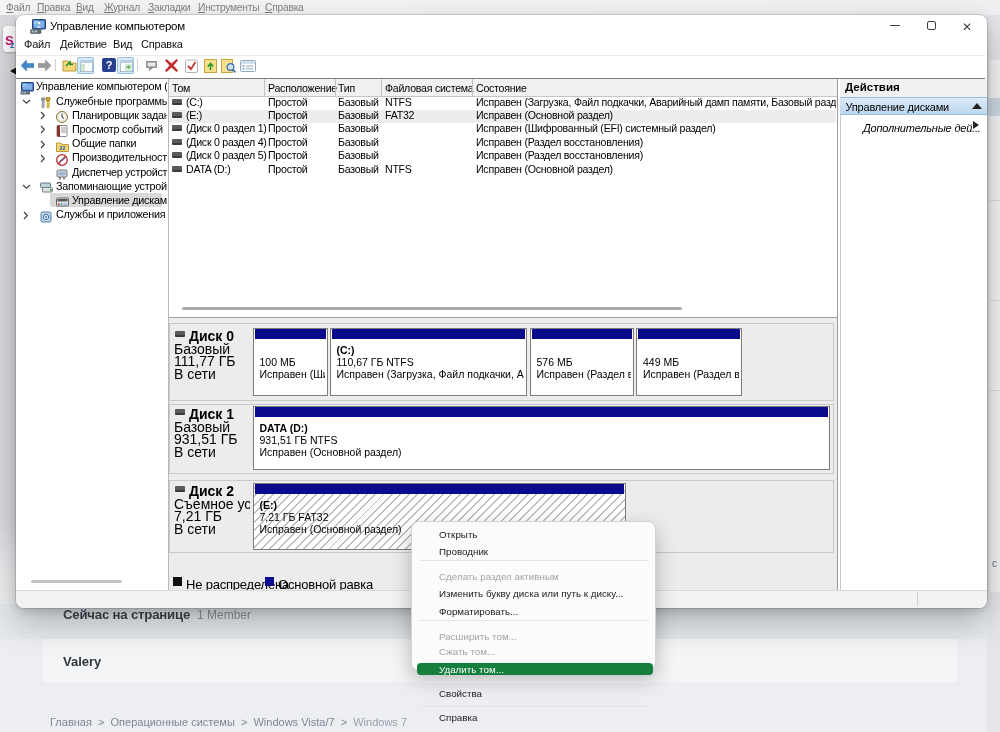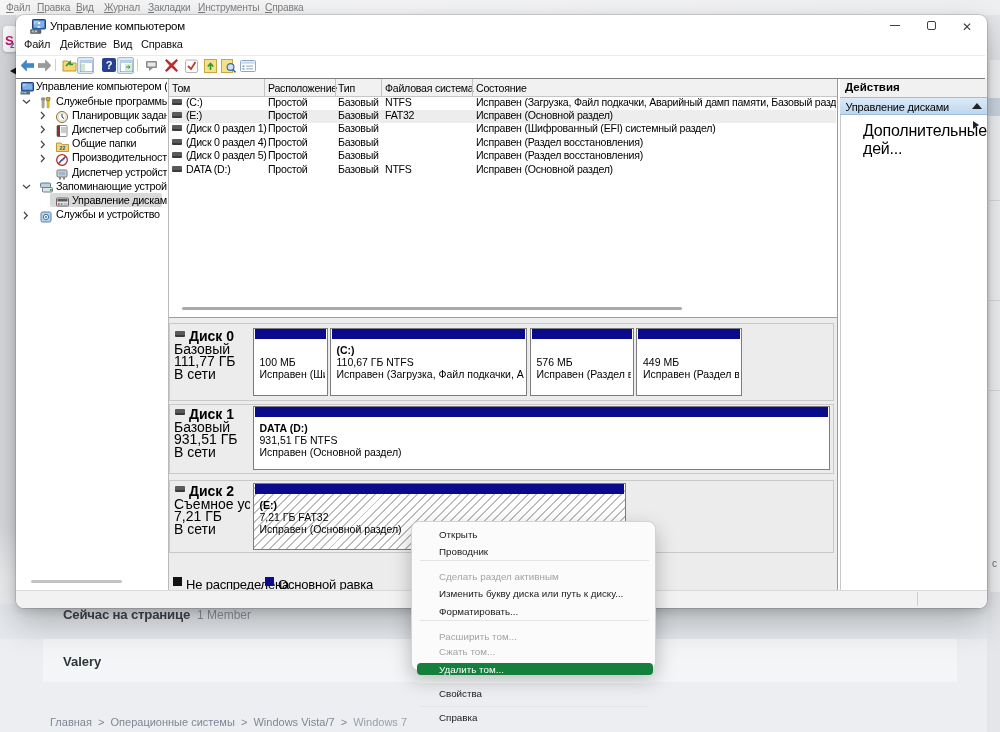--- a/index.html
+++ b/index.html
@@ -68,21 +68,21 @@
   
   .lsq { position:absolute; width:9px; height:9px; }
   .ltx { position:absolute; font-size:13px; color:#000; white-space:nowrap; letter-spacing:-0.2px; }
 
   
   #acthead { left:823.5px; top:64px; width:147px; height:17.5px; background:#f1f1f1; }
   #acttitle { left:829px; top:66px; font-size:11.5px; font-weight:bold; color:#000; }
   #actsel { left:823.5px; top:81.5px; width:147px; height:18.5px; background:linear-gradient(#ddeaf8,#bcd7f0); border-top:1px solid #9cbcda; border-bottom:1px solid #9cbcda; }
   #actsel span { position:absolute; left:6px; top:3.5px; font-size:11px; color:#000; letter-spacing:-0.2px; }
   #acttri { left:956px; top:88px; width:0; height:0; border-left:5px solid transparent; border-right:5px solid transparent; border-bottom:6px solid #222; }
-  #actmore { left:847px; top:106.5px; font-size:16px; color:#000; letter-spacing:-0.2px; }
+  #actmore { left:847px; top:106.5px; font-size:11px; color:#000; letter-spacing:-0.2px;font-style:italic; }
   #actmoretri { left:957px; top:106px; width:0; height:0; border-top:4.5px solid transparent; border-bottom:4.5px solid transparent; border-left:6px solid #222; }
 
   
   #cmenu { left:411px; top:521px; width:245px; height:150px; background:#fbfbfb; border:1px solid #d4d4d4; border-radius:8px; box-shadow:0 8px 20px rgba(0,0,0,.26); z-index:50; }
   .mi { position:absolute; left:27px; font-size:9.8px; color:#1a1a1a; white-space:nowrap; }
   .mid { color:#a3a3a3; }
   .msep { position:absolute; left:8px; width:229px; height:1px; background:#e4e4e4; }
   #msel { position:absolute; left:4.5px; top:141px; width:236px; height:11.5px; background:#15803d; border-radius:4px; }
   #msel span { position:absolute; left:22.5px; top:0.5px; font-size:9.8px; color:#fff; }
 </style>
@@ -243,21 +243,21 @@
       <div style="position: absolute; left: 24px; top: 110.4px; line-height: 0;"><svg width="6" height="9" viewBox="0 0 6 9">
           <path d="M1 1 L4.3 4.5 L1 8" stroke="#444" stroke-width="1.2" fill="none"></path>
         </svg></div>
       <div class="ticon" style="left: 40px; top: 108.4px;"><svg width="12" height="12" viewBox="0 0 12 12">
           <rect x="1" y="0.5" width="10" height="11" rx="1" fill="#fdfdfd" stroke="#8a8a8a"></rect>
           <rect x="1" y="0.5" width="3" height="11" fill="#8c2f2f"></rect>
           <rect x="5" y="2.5" width="5" height="1" fill="#999"></rect>
           <rect x="5" y="4.5" width="5" height="1" fill="#999"></rect>
           <rect x="5" y="6.5" width="5" height="1" fill="#999"></rect>
         </svg></div>
-      <div class="trow" style="left: 56px; top: 107.9px;">Диспетчер событий</div>
+      <div class="trow" style="left: 56px; top: 107.9px;">Просмотр событий</div>
       <div style="position: absolute; left: 24px; top: 124.6px; line-height: 0;"><svg width="6" height="9" viewBox="0 0 6 9">
           <path d="M1 1 L4.3 4.5 L1 8" stroke="#444" stroke-width="1.2" fill="none"></path>
         </svg></div>
       <div class="ticon" style="left: 40px; top: 122.6px;"><svg width="13" height="11" viewBox="0 0 13 11">
           <path d="M0.5 2 L5 2 L6.2 3.6 L12.5 3.6 L12.5 10.5 L0.5 10.5 Z" fill="#f5d777" stroke="#b99a35"></path>
           <text x="6.5" y="9" font-size="5.5" fill="#2a52a0" text-anchor="middle" font-weight="bold" font-family="Liberation Sans">22</text>
         </svg></div>
       <div class="trow" style="left: 56px; top: 122.1px;">Общие папки</div>
       <div style="position: absolute; left: 24px; top: 138.8px; line-height: 0;"><svg width="6" height="9" viewBox="0 0 6 9">
           <path d="M1 1 L4.3 4.5 L1 8" stroke="#444" stroke-width="1.2" fill="none"></path>
@@ -293,21 +293,21 @@
         </svg></div>
       <div class="trow" style="left: 56px; top: 178.9px;">Управление дисками</div>
       <div style="position: absolute; left: 7px; top: 195.6px; line-height: 0;"><svg width="6" height="9" viewBox="0 0 6 9">
           <path d="M1 1 L4.3 4.5 L1 8" stroke="#444" stroke-width="1.2" fill="none"></path>
         </svg></div>
       <div class="ticon" style="left: 24px; top: 193.6px;"><svg width="12" height="12" viewBox="0 0 12 12">
           <rect x="1" y="1" width="10" height="10" rx="1.5" fill="#bcd2ea" stroke="#5b82a8"></rect>
           <circle cx="6" cy="6" r="2.6" fill="#fff" stroke="#3a6ea5"></circle>
           <circle cx="6" cy="6" r="1" fill="#3a6ea5"></circle>
         </svg></div>
-      <div class="trow" style="left: 40px; top: 193.1px;">Службы и устройство</div>
+      <div class="trow" style="left: 40px; top: 193.1px;">Службы и приложения</div>
     </div>
     <div id="treescroll" class="abs"></div>
 
     <div class="abs" style="left:152.5px;top:64px;width:668.5px;height:17px;background:#f1f1f1"></div>
     <div id="volhead">
       <div class="vhead" style="left: 156px;">Том</div>
       <div class="vhead" style="left: 252px;">Расположение</div>
       <div class="vhead" style="left: 322px;">Тип</div>
       <div class="vhead" style="left: 369px;">Файловая система</div>
       <div class="vhead" style="left: 460px;">Состояние</div>

